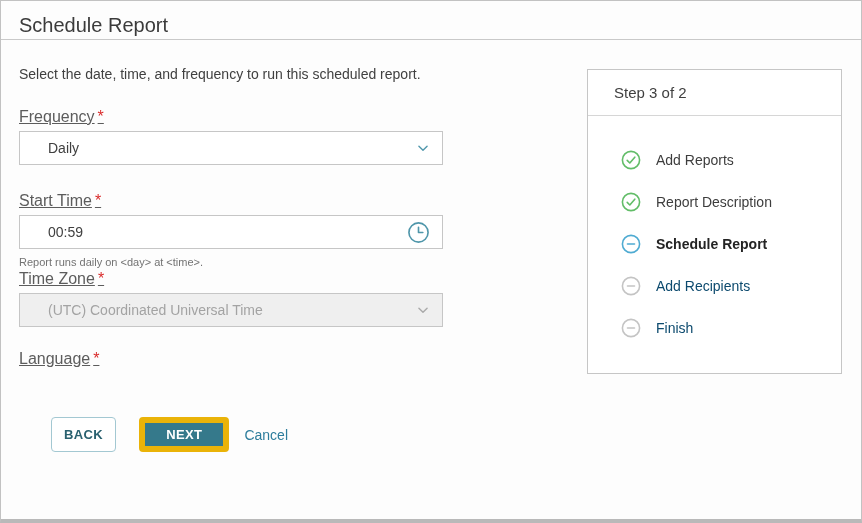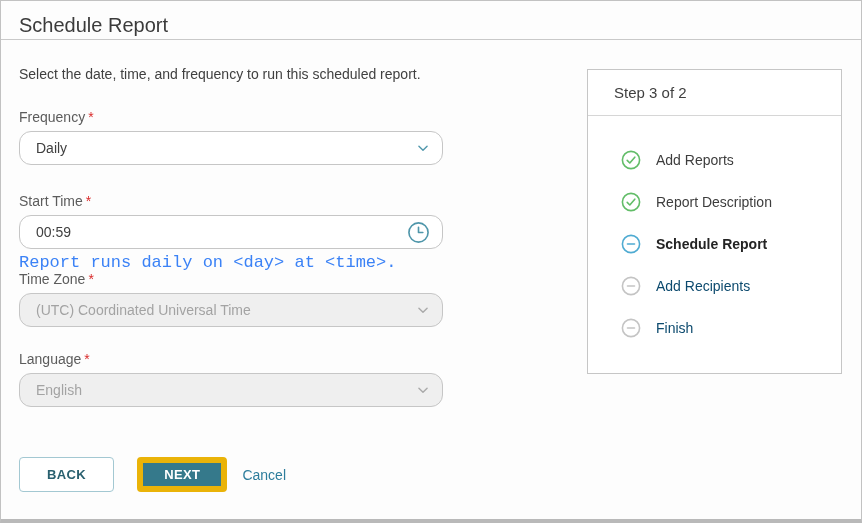--- a/index.html
+++ b/index.html
@@ -16,55 +16,55 @@
   }
   
   .page-header { padding:12px 0 0 18px; border-bottom:1px solid #c9c9c9; margin-right:0; }
   .page-title { font-size:20px; font-weight:400; color:#3b3b3b; line-height:25px; padding-bottom:1px; }
 
   
   .content { padding:0 18px; }
   .intro { margin-top:25px; font-size:14px; color:#404040; line-height:19px; }
 
   .field-group label {
-    display:block; font-size:14px; color:#5c5c5c; margin-bottom:6px; line-height:16px;
+    display:block; font-size:16px; color:#5c5c5c; margin-bottom:6px; line-height:16px;text-decoration:underline;
   }
   .req { color:#d92b2b; margin-left:3px; }
 
   .field {
     width:424px; height:34px;
-    border:1px solid #c6c6c6; border-radius:12px;
+    border:1px solid #c6c6c6; border-radius:0;
     background:#fff;
     display:flex; align-items:center;
-    padding:0 12px 0 16px;
+    padding:0 12px 0 28px;
     font-size:14px; color:#404040;
     position:relative;
     cursor:pointer;
   }
   .field .value { flex:1 1 auto; white-space:nowrap; overflow:hidden; }
   .field.disabled { background:#efefef; color:#a3a3a3; cursor:default;justify-content:space-between; }
   .field.disabled .chevron { color:#a9a9a9; }
   .chevron { color:#5198ad; display:flex; align-items:center; }
   .clock-btn { color:#4f96aa; display:flex; align-items:center; background:none; border:none; cursor:pointer; padding:0; }
 
   .group-frequency { margin-top:25px; }
   .group-start { margin-top:28px; }
-  .helper { margin-top:5px; font-size:17px; color:#3b82f6; line-height:17px;font-family:Liberation Mono, monospace; }
+  .helper { margin-top:5px; font-size:11px; color:#737373; line-height:17px; }
   .group-tz { margin-top:0; }
   .group-lang { margin-top:24px; }
 
   
   .actions { margin-top:50px; display:flex; align-items:center; gap:23px; }
   .btn {
     height:35px; border-radius:4px; font-size:13px; font-weight:700;
     letter-spacing:.4px; cursor:pointer;
     font-family:"Liberation Sans", sans-serif;
     display:inline-flex; align-items:center; justify-content:center;
   }
-  .btn-back { background:#fff; border:1px solid #a3c8d2; color:#29606f; padding:0 27px; }
+  .btn-back { background:#fff; border:1px solid #a3c8d2; color:#29606f; padding:0 12px;margin-left:32px; }
   .btn-next { background:#35798b; border:6px solid #eab308; color:#fff; padding:0 21px; }
   .link-cancel {
     background:none; border:none; color:#2d7d9c; font-size:14px; cursor:pointer;
     font-family:"Liberation Sans", sans-serif; margin-left:-8px;
   }
 
   
   .wizard-panel {
     position:absolute; top:68px; right:19px; width:255px;
     background:#fff; border:1px solid #c6c6c6;
@@ -129,28 +129,20 @@
       <span class="chevron">
         <svg width="14" height="14" viewBox="0 0 24 24" fill="none" stroke="currentColor" stroke-width="2.4" stroke-linecap="round" stroke-linejoin="round">
             <polyline points="5 9 12 16 19 9"></polyline>
           </svg>
       </span>
     </div>
   </div>
 
   <div class="field-group group-lang">
     <label><span>Language</span><span class="req">*</span></label>
-    <div class="field disabled">
-      <span class="value">English</span>
-      <span class="chevron">
-        <svg width="14" height="14" viewBox="0 0 24 24" fill="none" stroke="currentColor" stroke-width="2.4" stroke-linecap="round" stroke-linejoin="round">
-            <polyline points="5 9 12 16 19 9"></polyline>
-          </svg>
-      </span>
-    </div>
   </div>
 
   <div class="actions">
     <button class="btn btn-back">BACK</button>
     <button class="btn btn-next">NEXT</button>
     <button class="link-cancel">Cancel</button>
   </div>
 
 </main>
 

